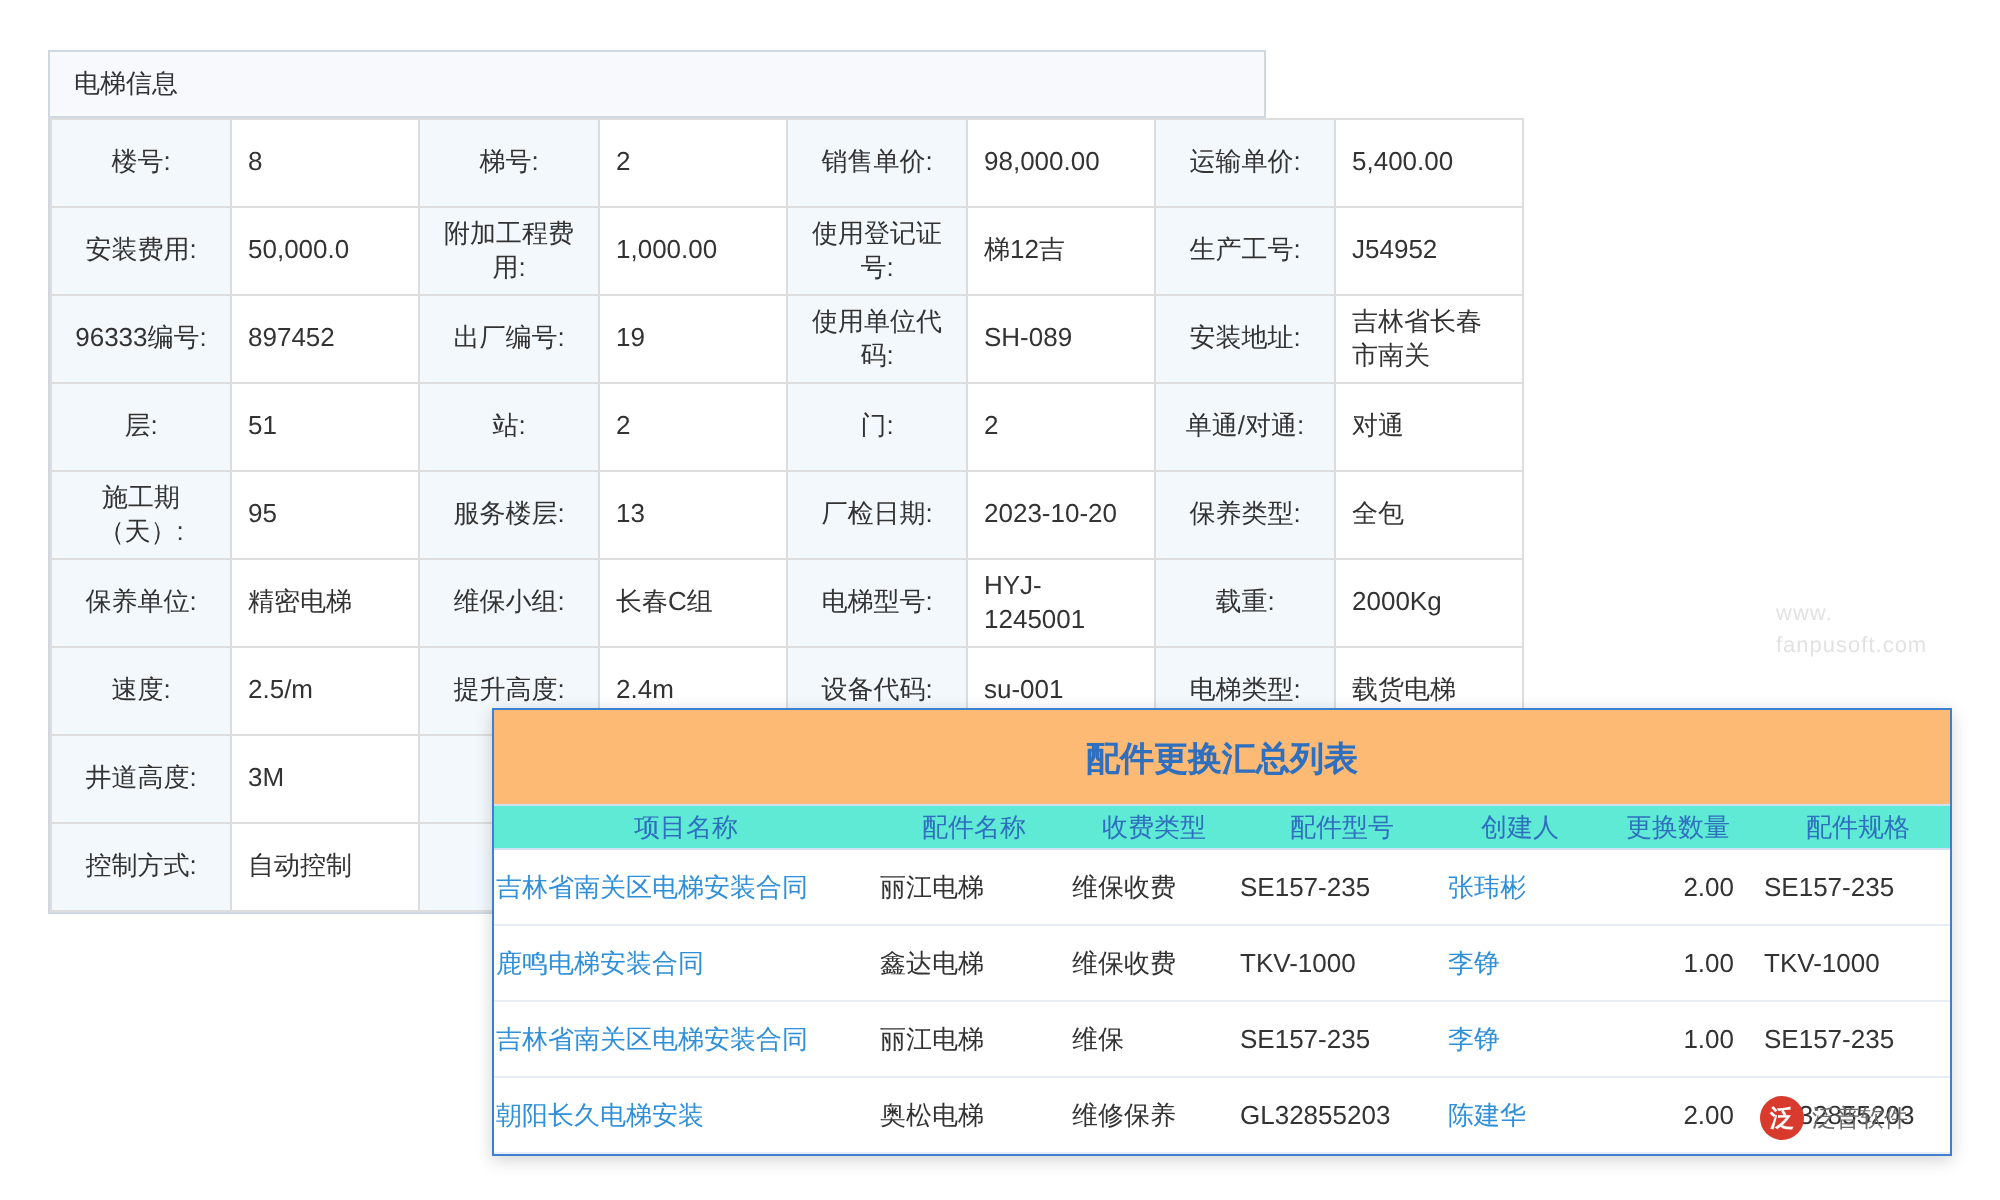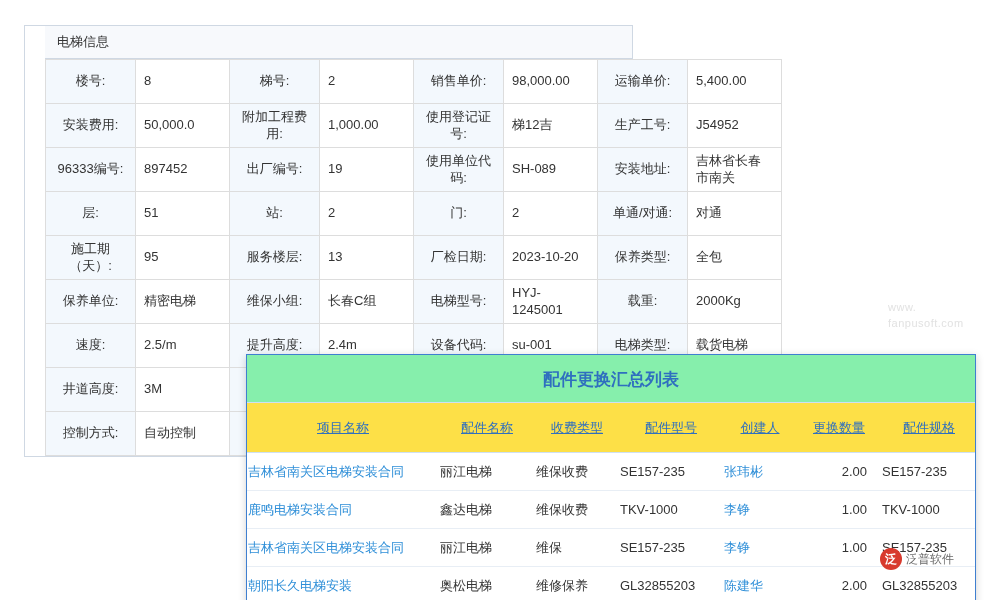--- a/index.html
+++ b/index.html
@@ -19,21 +19,20 @@
 
   
   #elevator-panel {
     position: absolute;
     left: 24px;
     top: 25px;
     width: 609px;
     border: 1px solid #cfd8e3;
     background: #ffffff;
     box-sizing: border-box;
-    padding-left: 20px;
   }
   #elevator-panel .panel-header {
     height: 32px;
     line-height: 32px;
     padding-left: 12px;
     background: #f7f9fc;
     border-bottom: 1px solid #cfd8e3;
     font-size: 13px;
     color: #333333;
   }
@@ -78,38 +77,37 @@
     box-shadow: 0 2px 8px rgba(0,0,0,0.18);
     box-sizing: border-box;
     overflow: hidden;
   }
   #parts-popup .popup-title {
     text-align: center;
     font-size: 17px;
     font-weight: bold;
     color: #2f6fbf;
     padding: 13px 0 11px 0;
-    background: #86efac;
+    background: #fdba74;
   }
   table.parts-table {
     border-collapse: collapse;
     width: 100%;
     table-layout: fixed;
   }
   table.parts-table th {
-    background: #fde047;
+    background: #5eead4;
     color: #2f6fbf;
     font-weight: normal;
     font-size: 13px;
-    height: 50px;
+    height: 22px;
     border-top: 1px solid #cfe0f2;
     border-bottom: 1px solid #cfe0f2;
     text-align: center;
     box-sizing: border-box;
-    text-decoration: underline;
   }
   table.parts-table td {
     height: 38px;
     font-size: 13px;
     border-bottom: 1px solid #e8eef5;
     text-align: left;
     color: #333333;
     box-sizing: border-box;
     overflow: hidden;
     white-space: nowrap;

